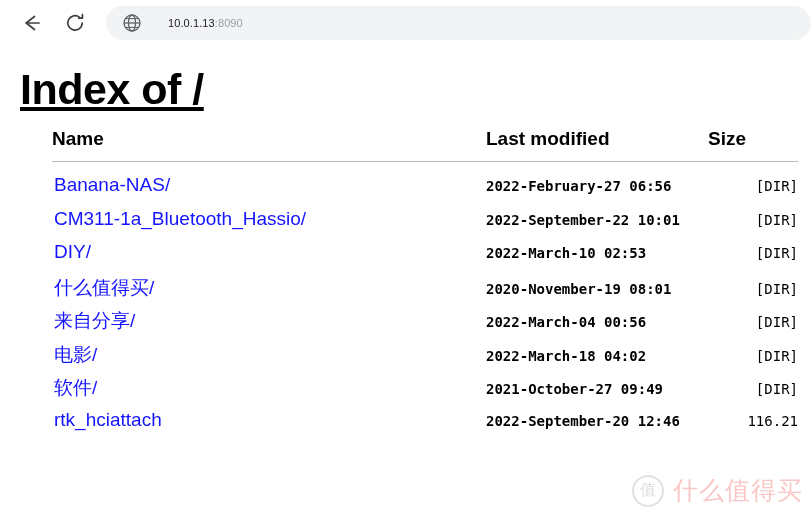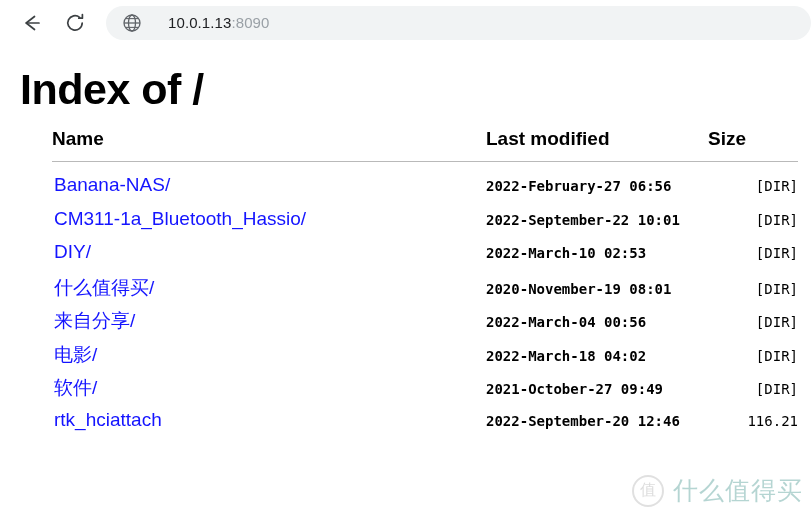--- a/index.html
+++ b/index.html
@@ -58,21 +58,21 @@
     margin-right: 0;
   }
   .globe-icon {
     width: 20px;
     height: 20px;
     flex: 0 0 auto;
     margin-right: 26px;
     display: block;
   }
   .url-text {
-    font-size: 15px;
+    font-size: 11px;
     color: #202124;
     letter-spacing: 0.1px;
     white-space: nowrap;
   }
   .url-port { color: #9aa0a6; }
 
   
   .page {
     position: relative;
     padding: 0;
@@ -81,20 +81,21 @@
     overflow: hidden;
   }
   .page-title {
     margin: 0;
     padding: 22px 0 0 20px;
     font-size: 43px;
     font-weight: bold;
     color: #000000;
     letter-spacing: -0.5px;
     line-height: 1.05;
+    text-decoration: underline;
   }
 
   .listing {
     margin: 16px;
     padding: 0 16px 0 36px;
     position: relative;
   }
   .listing-table {
     border-collapse: collapse;
     width: 746px;
@@ -173,21 +174,21 @@
     color: #8f8f8f;
     font-size: 16px;
     display: flex;
     align-items: center;
     justify-content: center;
     margin-right: 9px;
     font-family: "DejaVu Sans", sans-serif;
   }
   .watermark-text {
     font-size: 25px;
-    color: #0f766e;
+    color: #ef4444;
     letter-spacing: 1px;
     font-family: "DejaVu Sans", sans-serif;
     white-space: nowrap;
   }
 </style>
 </head>
 <body>
 
 <div class="browser-toolbar">
 

